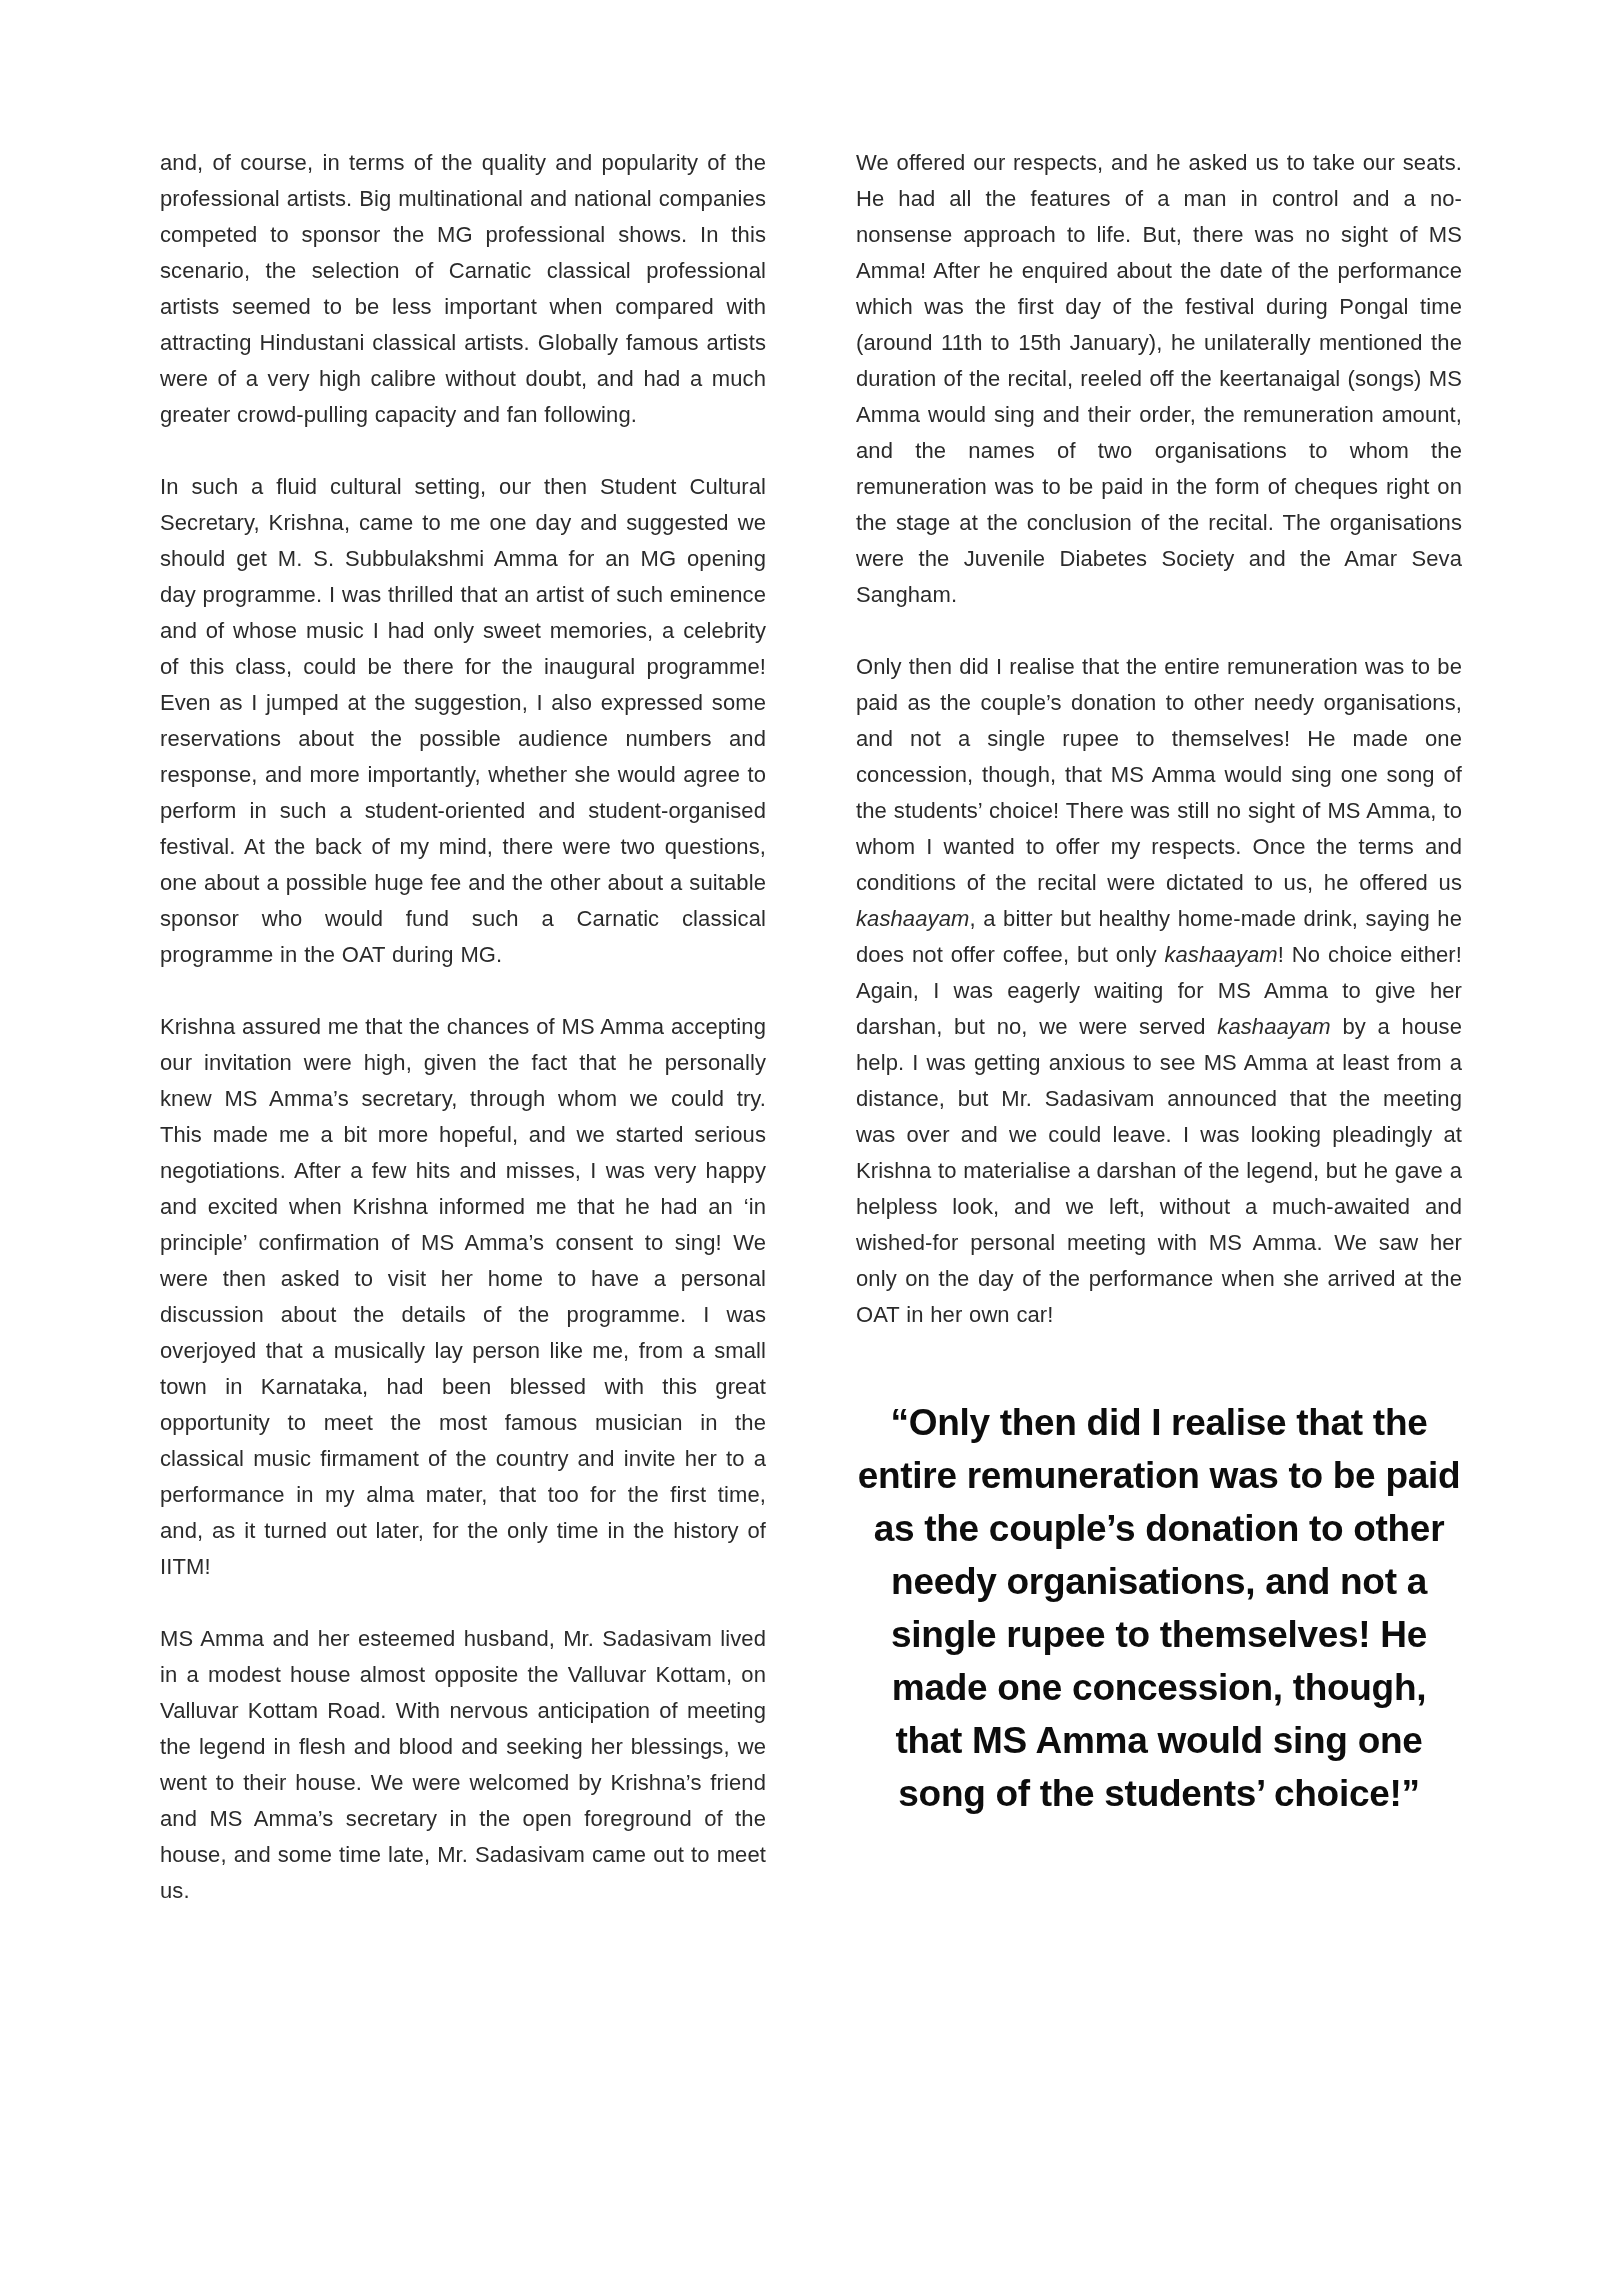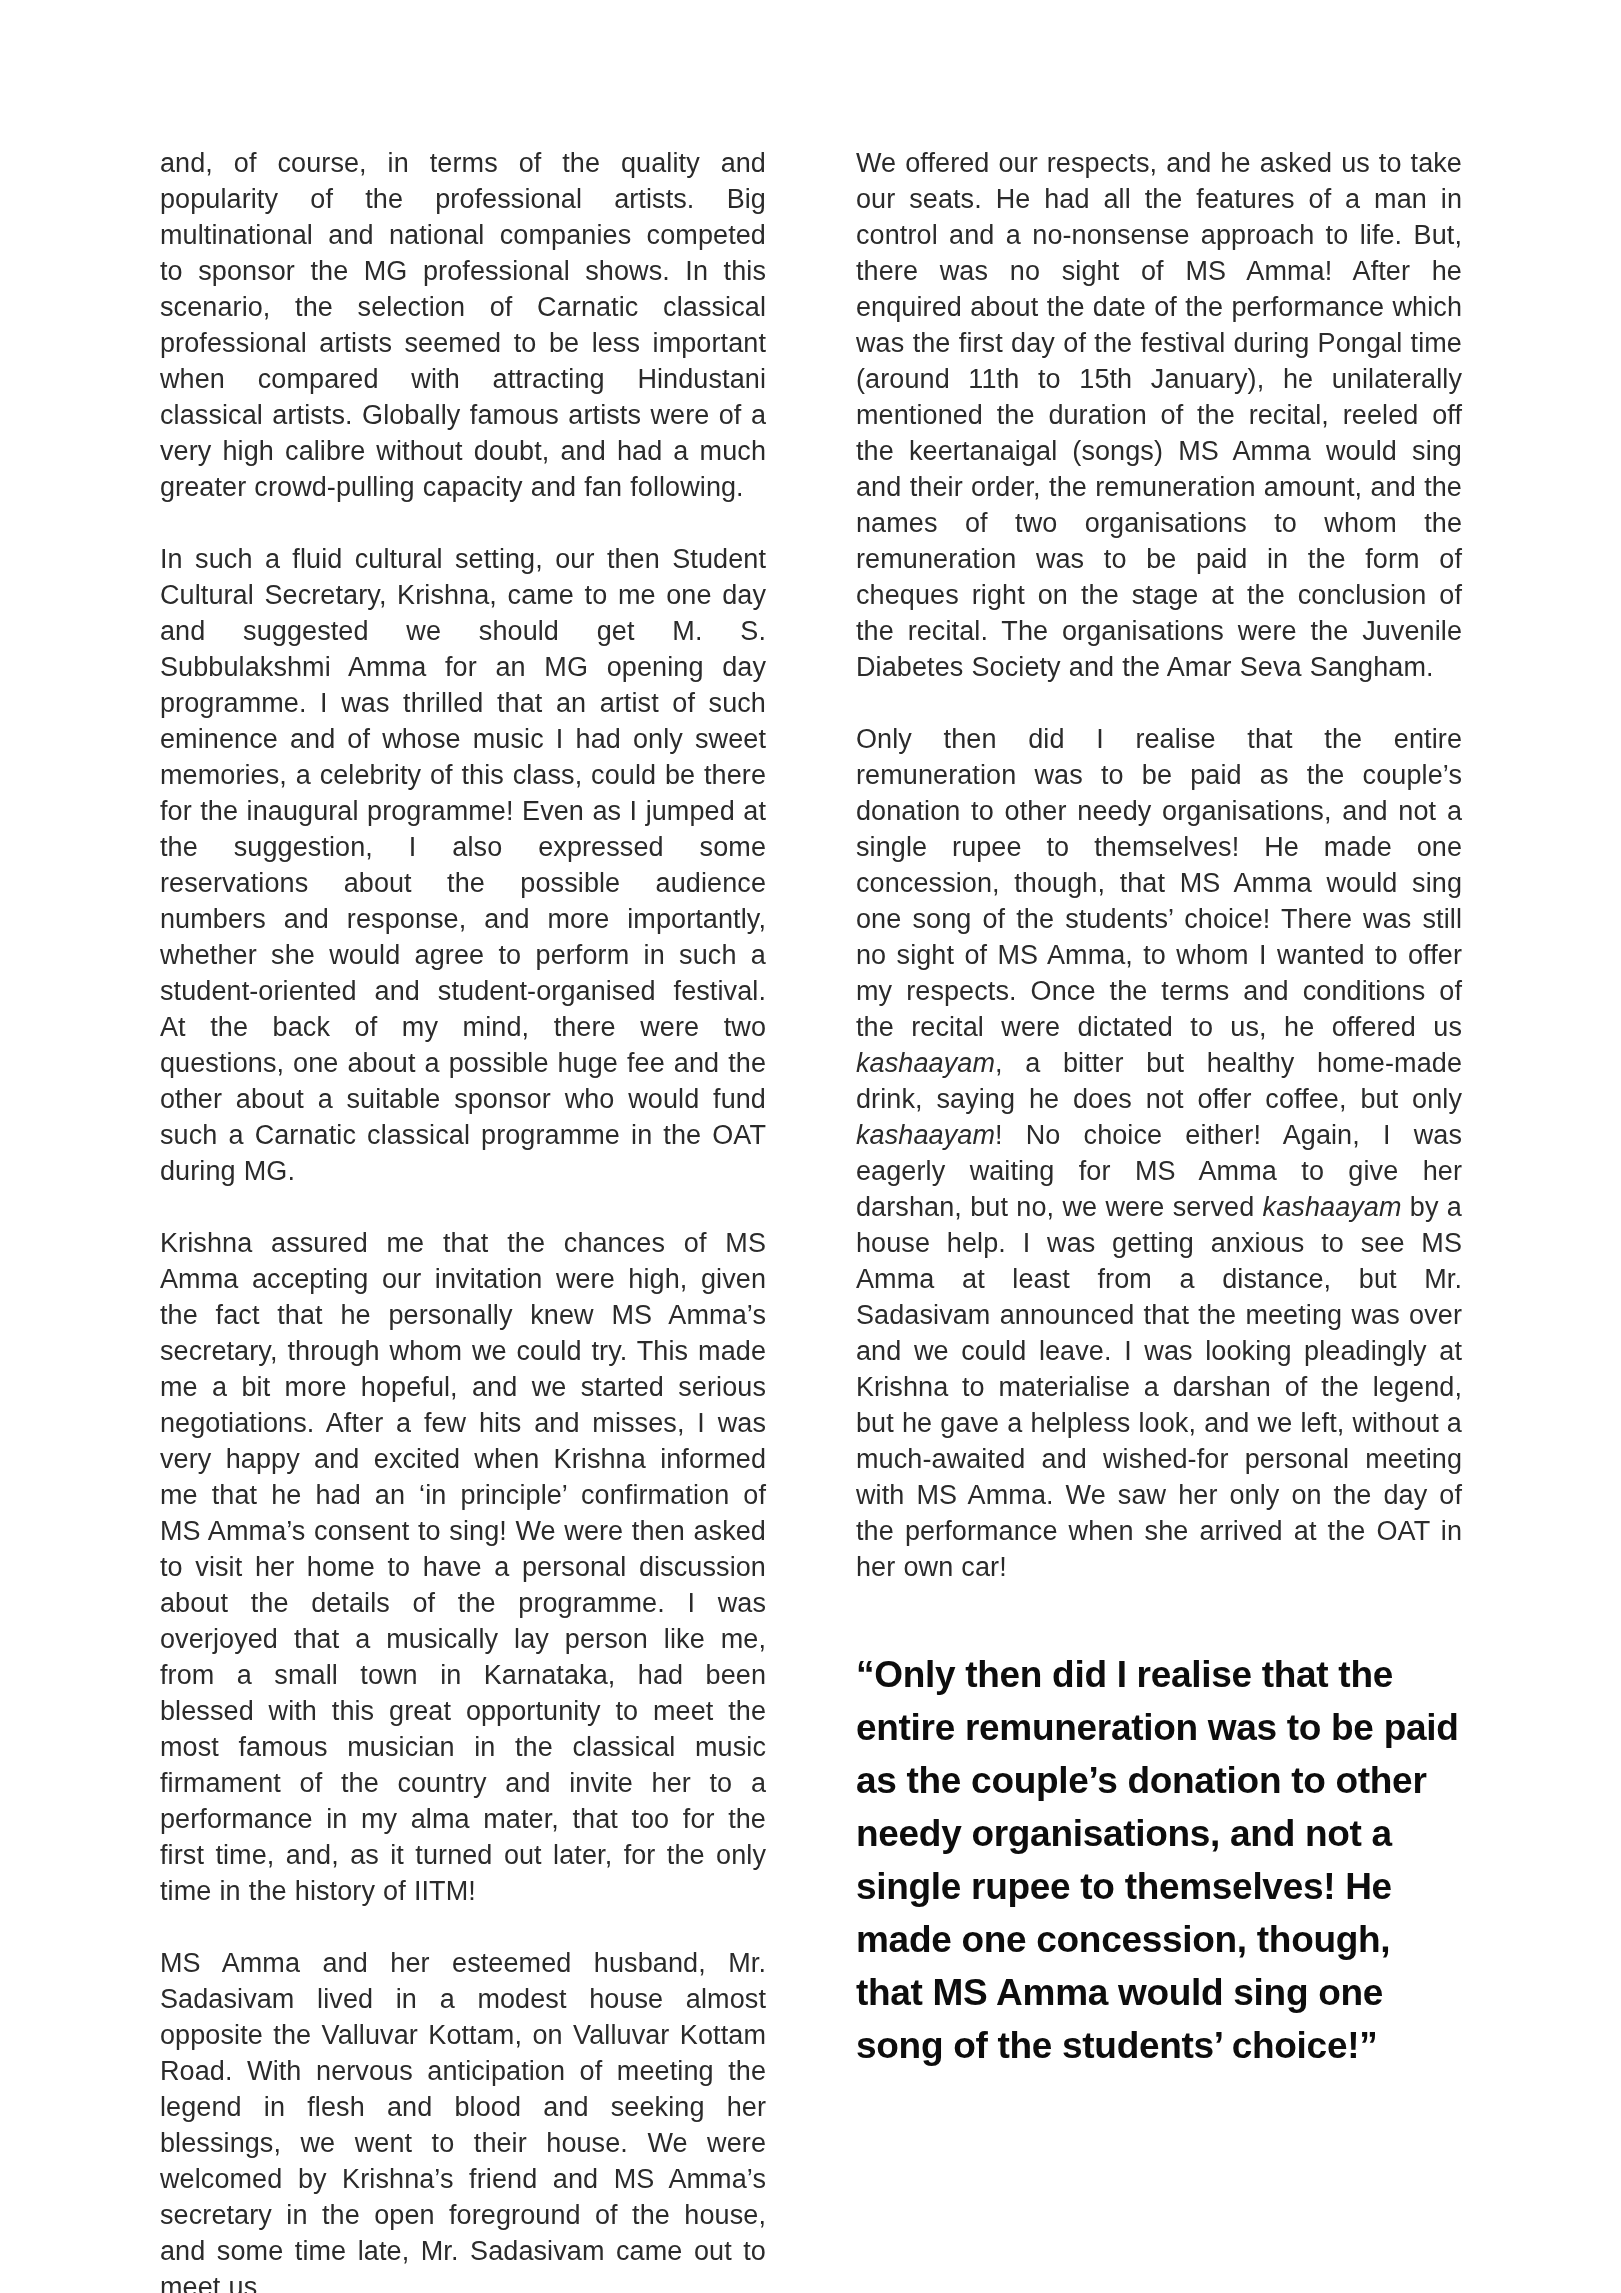--- a/index.html
+++ b/index.html
@@ -23,37 +23,37 @@
     right: 160px;
     display: flex;
     gap: 90px;
   }
   .col {
     flex: 0 0 606px;
     width: 606px;
   }
   .body-para {
     margin: 0 0 36px 0;
-    font-size: 27px;
+    font-size: 22px;
     line-height: 36px;
     color: #2b2b2b;
     text-align: justify;
     letter-spacing: 0.1px;
     word-spacing: 0.5px;
   }
   .body-para:last-child { margin-bottom: 0; }
   .body-para .it { font-style: italic; }
   .pull-quote {
     margin-top: 63px;
     font-size: 37px;
     line-height: 53px;
     font-weight: 700;
     letter-spacing: -0.3px;
     color: #0d0d0d;
-    text-align: left;
+    text-align: center;
   }
   .footer {
     position: absolute;
     left: 0;
     right: 0;
     bottom: 69px;
     text-align: center;
     font-size: 18.6px;
     color: #2b2b2b;
   }

